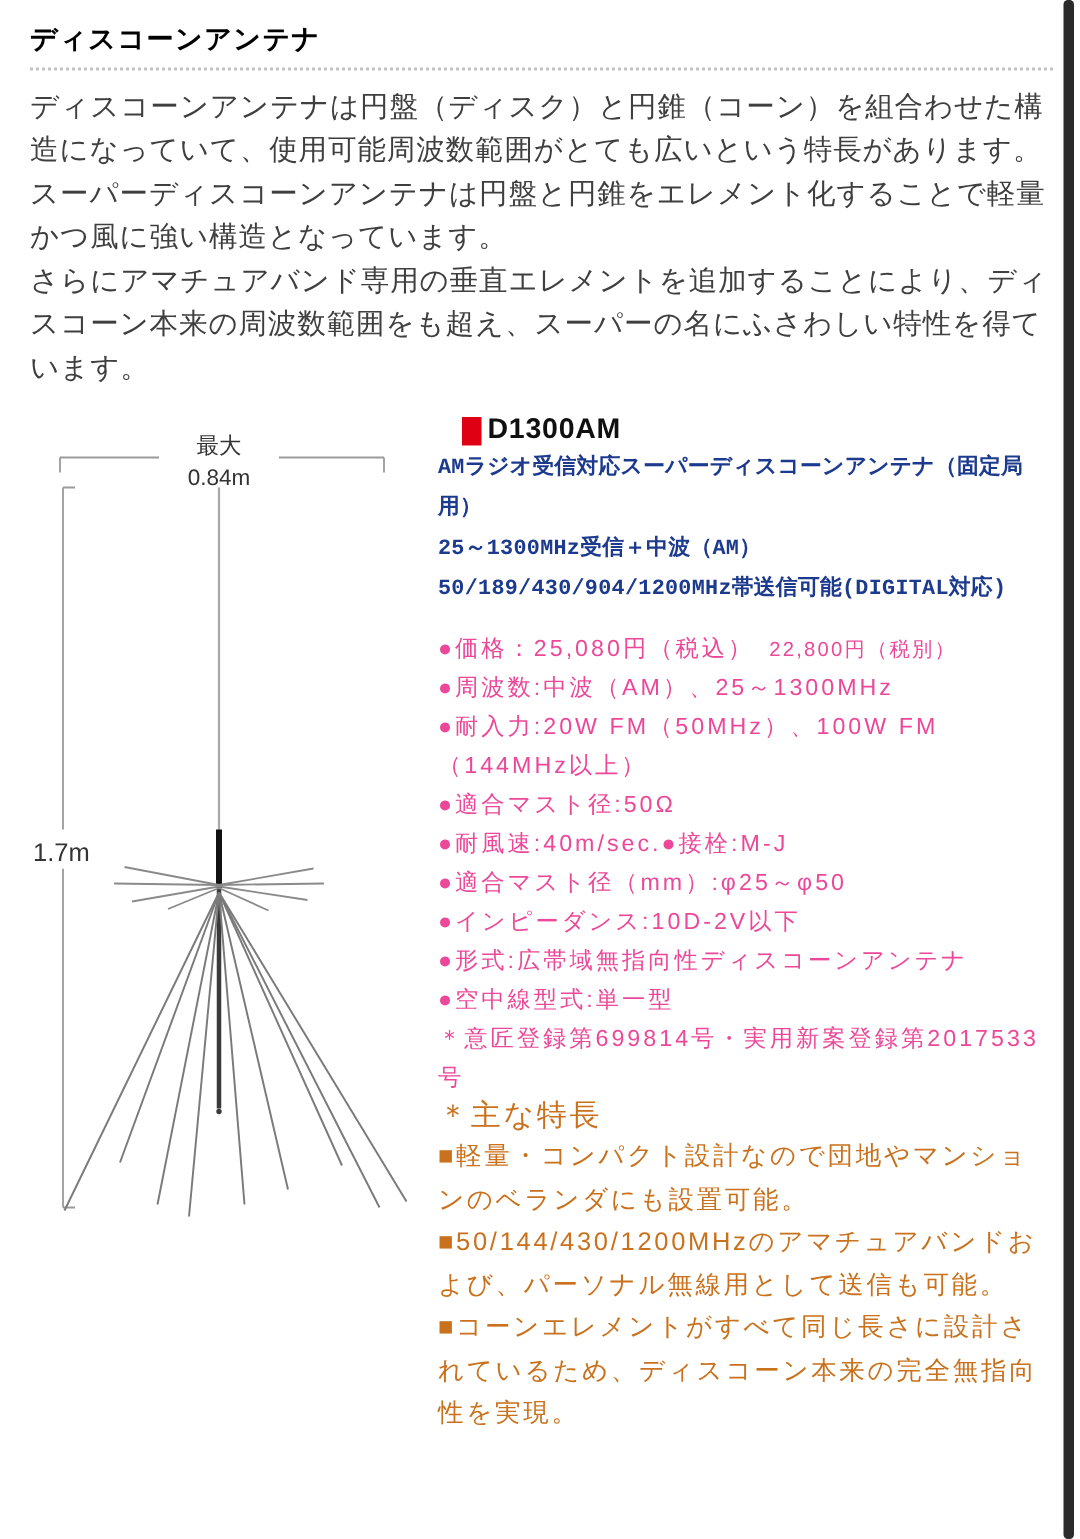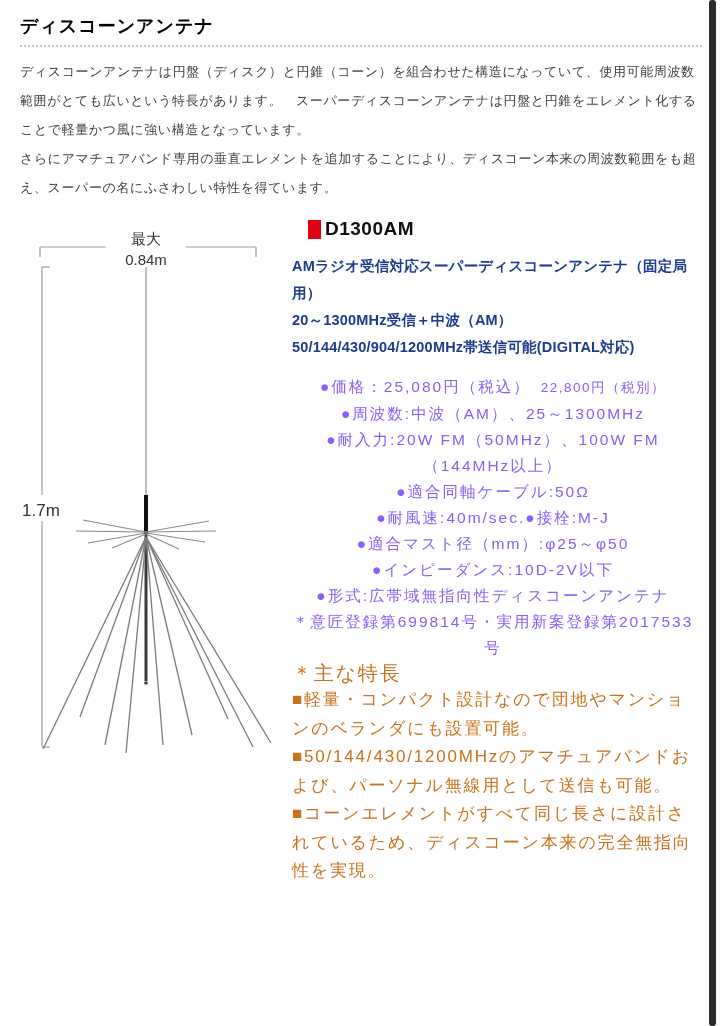--- a/index.html
+++ b/index.html
@@ -13,37 +13,37 @@
     background:#2b2b2b; border-radius:3px; z-index:5;
   }
   .inner { padding:13px 26px 0 20px; }
   .page-title {
     margin:0; font-size:18px; font-weight:bold; color:#000000;
     letter-spacing:1px; line-height:26px;
   }
   .dotted-divider {
     width:682px; border-bottom:2px dotted #c3c3c3; margin:6px 0 10px 0; height:1px;
   }
-  .intro { width:684px; font-size:13px; color:#3f3f3f; line-height:29px; letter-spacing:0.6px; }
+  .intro { width:684px; font-size:19px; color:#3f3f3f; line-height:29px; letter-spacing:0.6px; }
   .intro p { margin:0; }
 
   .content { display:flex; margin-top:15px; }
   .diagram { width:268px; flex:none; }
   .diagram svg { display:block; }
   .dim-text { font-size:15px; fill:#333; font-family:"Liberation Sans","DejaVu Sans",sans-serif; }
   .dim-text-big { font-size:17px; fill:#333; font-family:"Liberation Sans","DejaVu Sans",sans-serif; }
 
   .details { width:412px; margin-left:4px; }
   .model-row { display:flex; align-items:center; height:24px;padding-left:16px; }
   .red-square { width:13px; height:19px; background:#e00013; margin-right:4px; flex:none; }
   .model { font-size:19px; font-weight:bold; color:#101010; letter-spacing:0.5px; }
 
-  .subtitle { margin-top:12px; color:#1c3a8e; font-weight:bold; font-size:14.5px; line-height:27px; letter-spacing:0.2px; }
+  .subtitle { margin-top:0; color:#1c3a8e; font-weight:bold; font-size:14.5px; line-height:27px; letter-spacing:0.2px;font-family:Liberation Mono, monospace; }
 
-  .specs { margin-top:13px; font-size:15.5px; color:#8b5cf6; line-height:26px; letter-spacing:2px;text-align:center; }
+  .specs { margin-top:13px; font-size:15.5px; color:#ec4899; line-height:26px; letter-spacing:2px; }
   .price-sub { font-size:13.5px; margin-left:10px; letter-spacing:1.5px; }
 
   .features { color:#c9711c; letter-spacing:1.8px; }
   .features-heading { font-size:20px; line-height:25px; }
   .feature-line { font-size:17px; line-height:28.5px; }
 </style>
 </head>
 <body>
 
 <div class="page">
@@ -108,35 +108,36 @@
       </div>
 
       <div class="details">
         <div class="model-row">
           <span class="red-square"></span>
           <span class="model">D1300AM</span>
         </div>
 
         <div class="subtitle">
           <div>AMラジオ受信対応スーパーディスコーンアンテナ（固定局用）</div>
-          <div>20～1300MHz受信＋中波（AM）</div>
-          <div>50/144/430/904/1200MHz帯送信可能(DIGITAL対応)</div>
+          <div>25～1300MHz受信＋中波（AM）</div>
+          <div>50/189/430/904/1200MHz帯送信可能(DIGITAL対応)</div>
         </div>
 
         <div class="specs">
           <div class="spec-line">
             <span>●価格：25,080円（税込）</span><span class="price-sub">22,800円（税別）</span>
           </div>
           <div class="spec-line">●周波数:中波（AM）、25～1300MHz</div>
           <div class="spec-line">●耐入力:20W FM（50MHz）、100W FM（144MHz以上）</div>
-          <div class="spec-line">●適合同軸ケーブル:50Ω</div>
+          <div class="spec-line">●適合マスト径:50Ω</div>
           <div class="spec-line">●耐風速:40m/sec.●接栓:M-J</div>
           <div class="spec-line">●適合マスト径（mm）:φ25～φ50</div>
           <div class="spec-line">●インピーダンス:10D-2V以下</div>
           <div class="spec-line">●形式:広帯域無指向性ディスコーンアンテナ</div>
+          <div class="spec-line">●空中線型式:単一型</div>
           <div class="spec-line">＊意匠登録第699814号・実用新案登録第2017533号</div>
         </div>
 
         <div class="features">
           <div class="features-heading">＊主な特長</div>
           <div class="feature-line">■軽量・コンパクト設計なので団地やマンションのベランダにも設置可能。</div>
           <div class="feature-line">■50/144/430/1200MHzのアマチュアバンドおよび、パーソナル無線用として送信も可能。</div>
           <div class="feature-line">■コーンエレメントがすべて同じ長さに設計されているため、ディスコーン本来の完全無指向性を実現。</div>
 
         </div>

